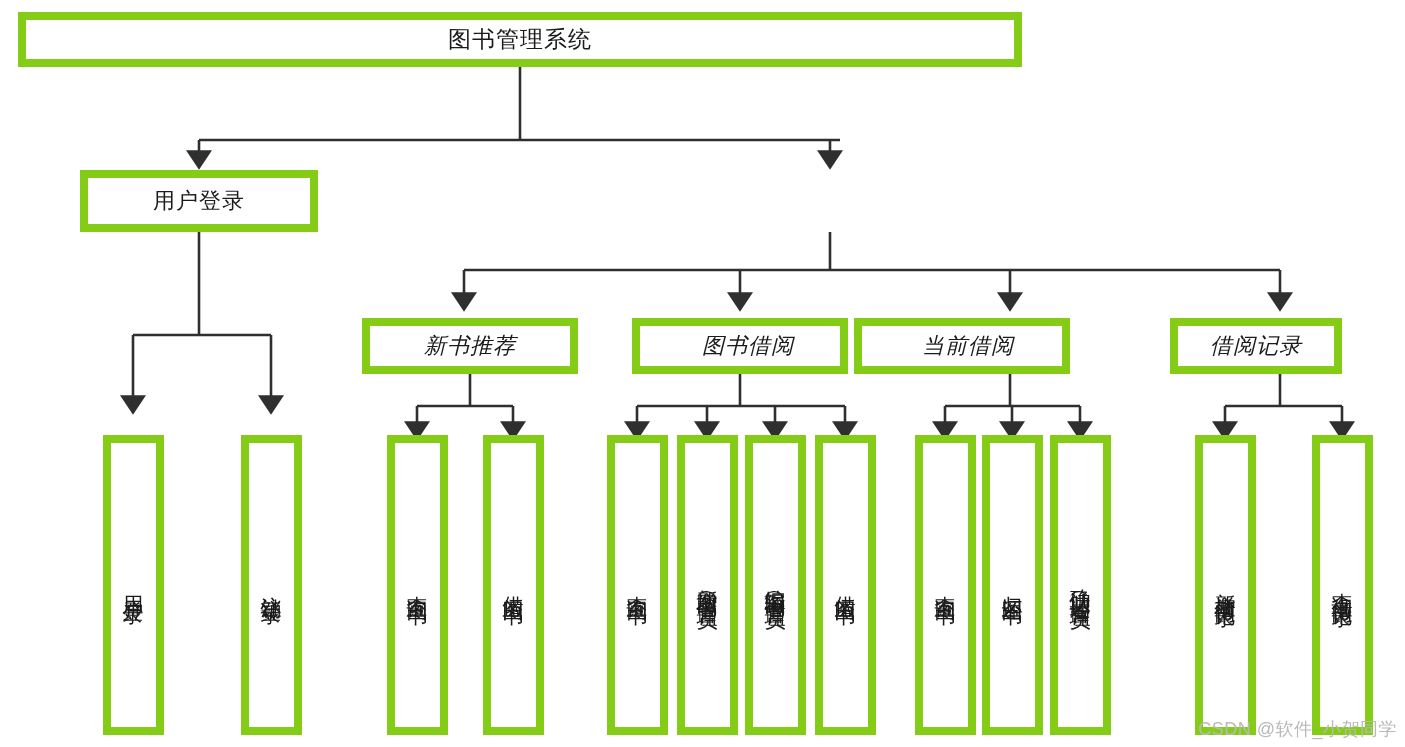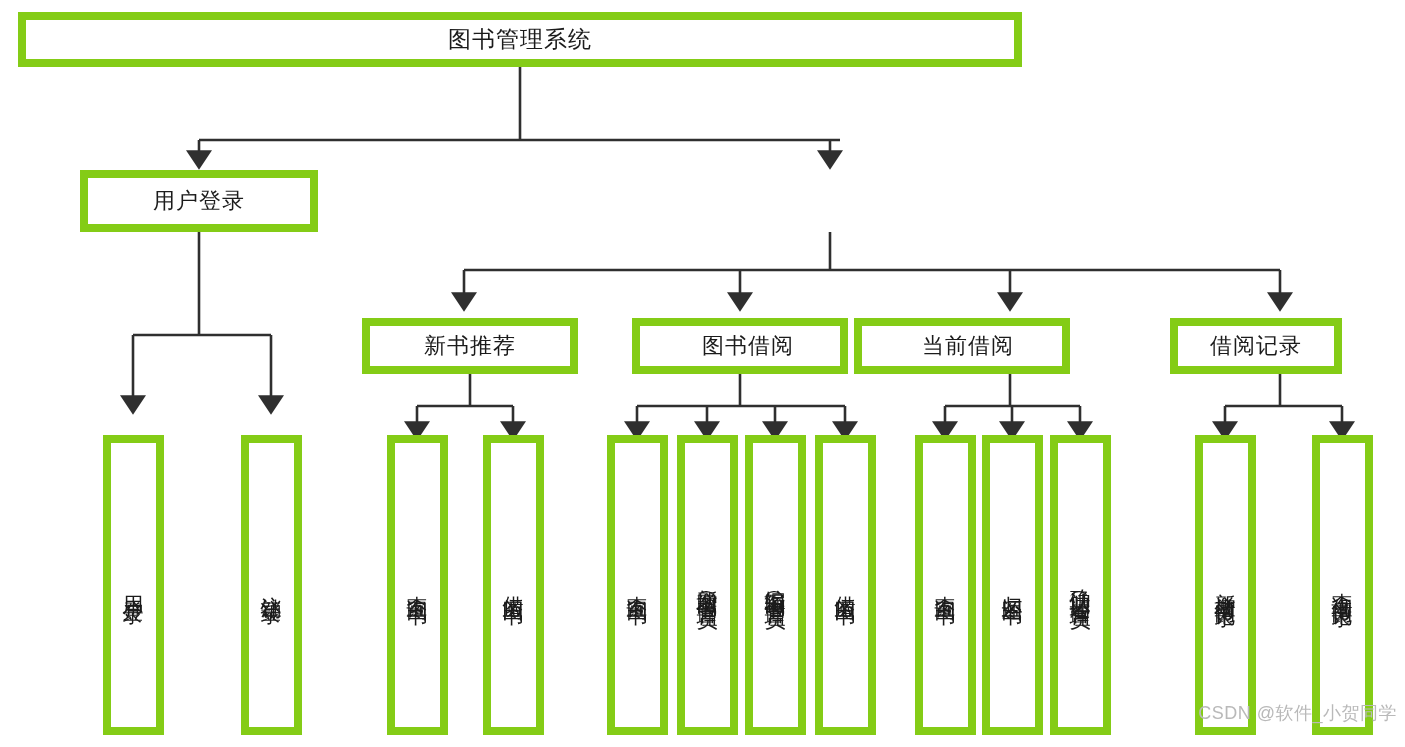--- a/index.html
+++ b/index.html
@@ -44,25 +44,25 @@
   }
   .node.vertical .label {
     writing-mode: vertical-rl;
     text-orientation: upright;
     font-size: 21px;
     letter-spacing: 3px;
     line-height: 1;
   }
   .node.root .label { font-size: 23px; }
   .node.level2 .label { font-size: 22px; }
-  .node.level3 .label { font-size: 22px; }
+  .node.level3 .label { font-size: 22px; font-style: italic; }
   #watermark {
     position: absolute;
     right: 8px;
-    bottom: 22px;
+    bottom: 6px;
     font-size: 18px;
     color: #b9b9b9;
     letter-spacing: 0.5px;
     white-space: nowrap;
     pointer-events: none;
     padding-left: 32px;
   }
 </style>
 </head>
 <body>

